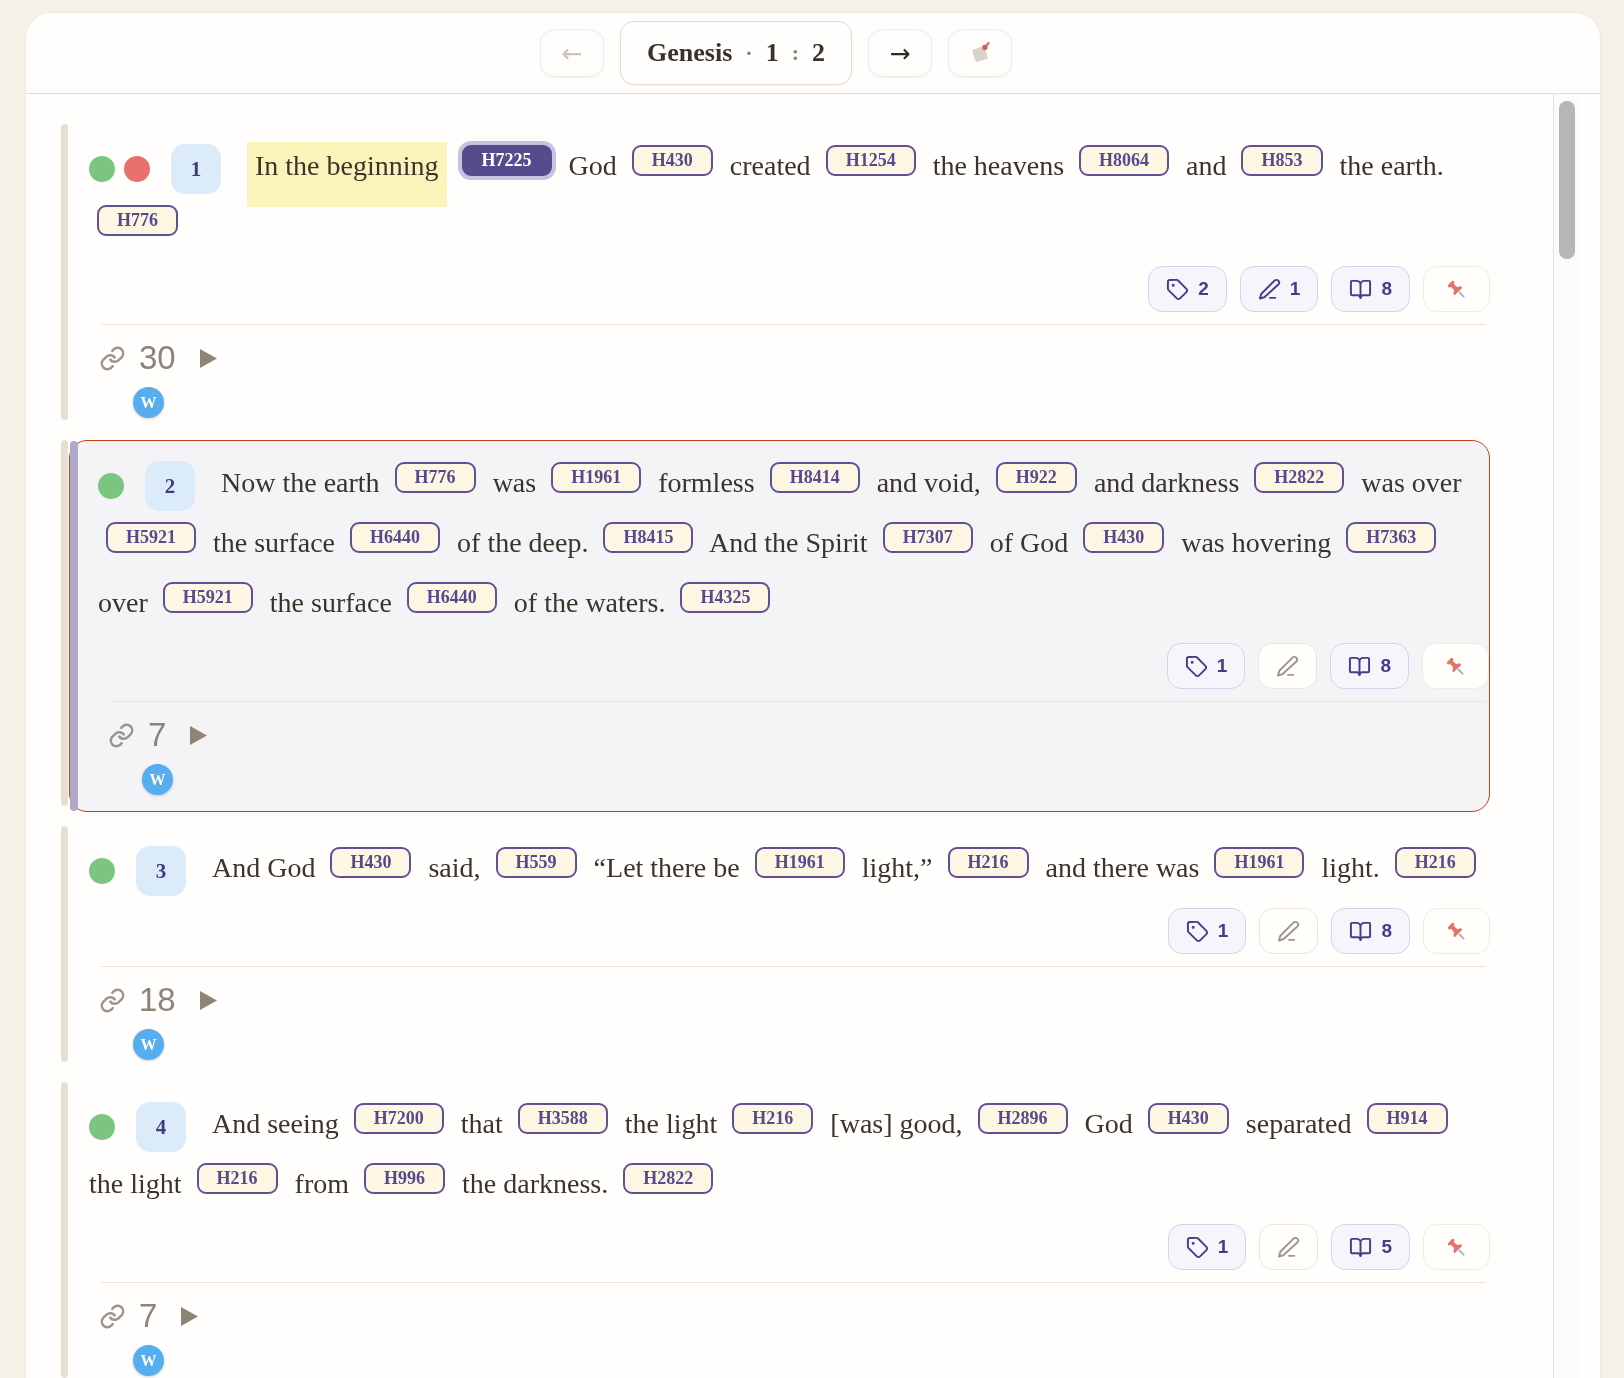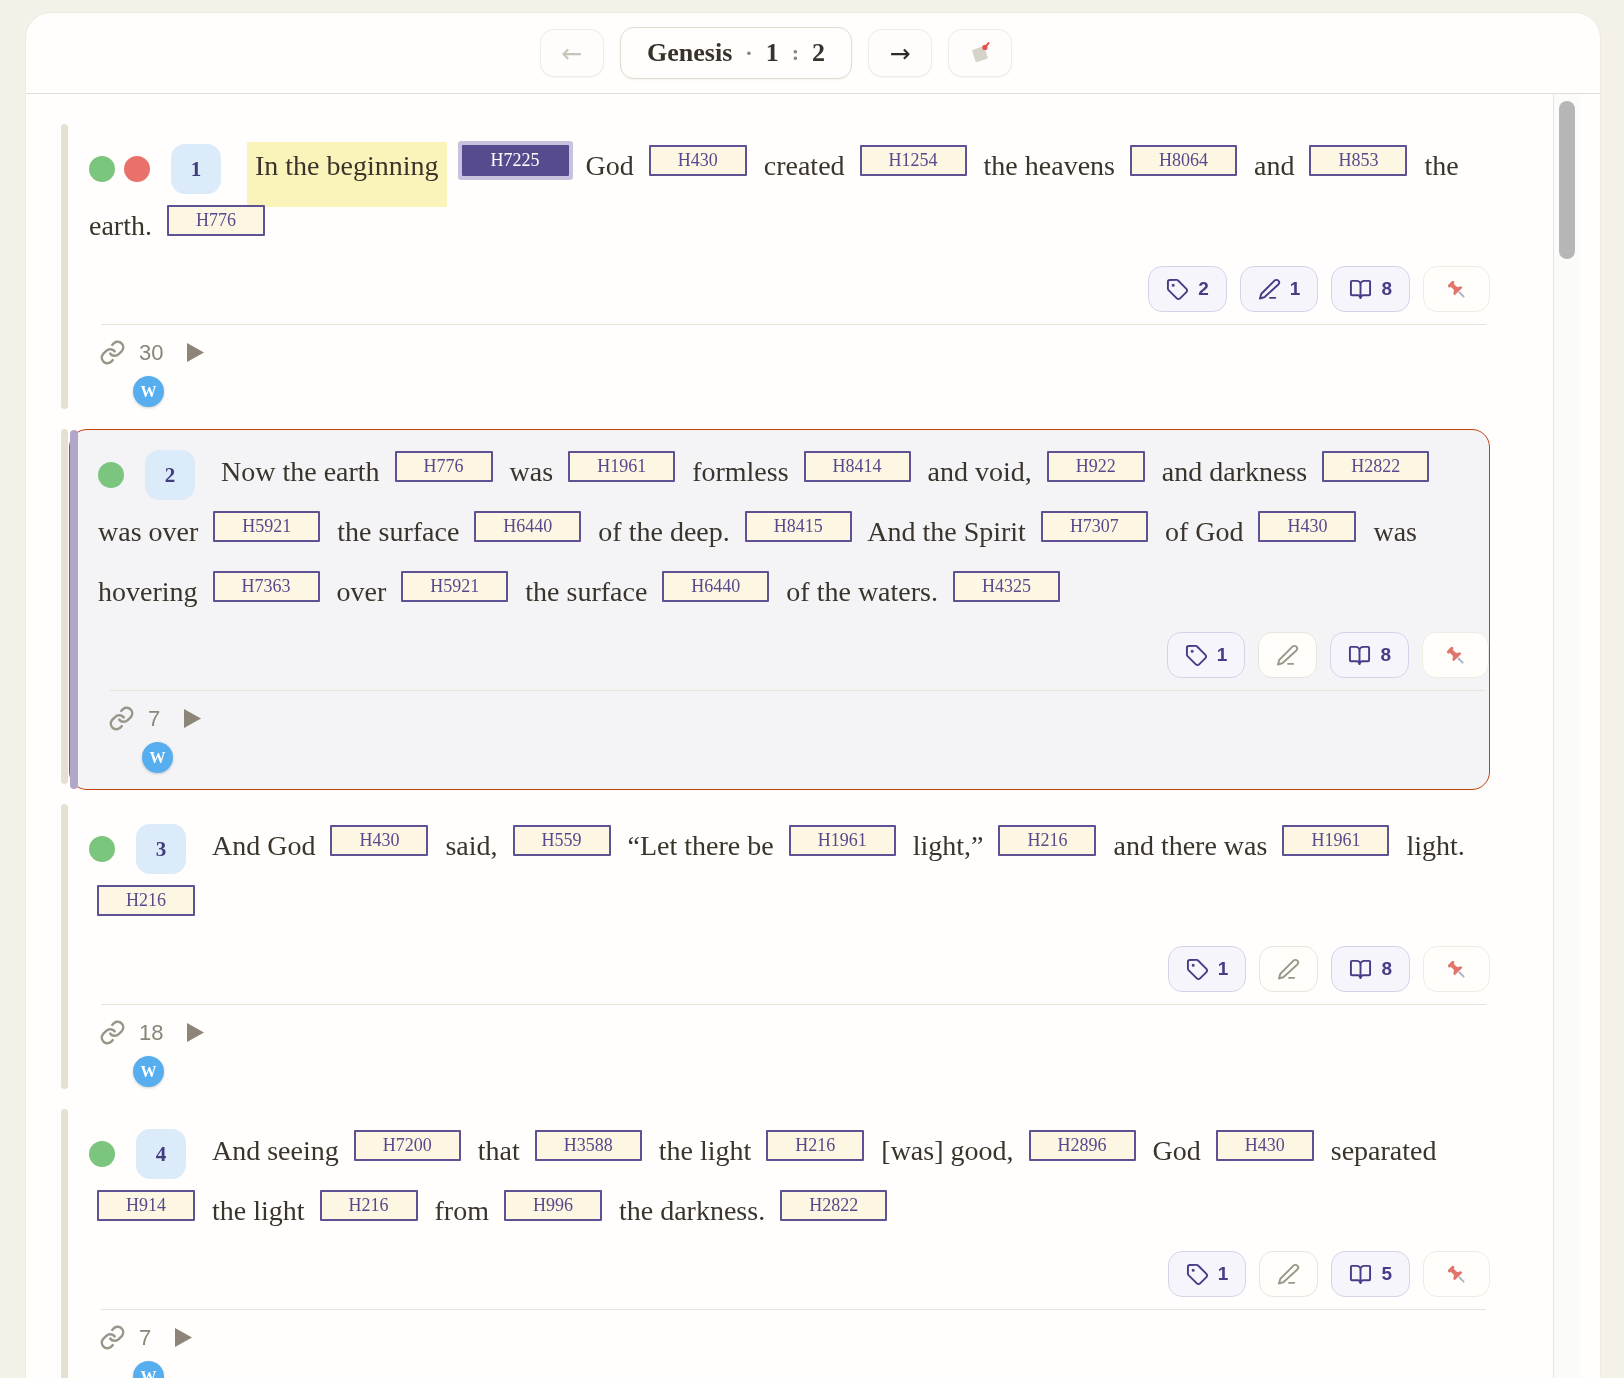--- a/index.html
+++ b/index.html
@@ -21,21 +21,21 @@
   .header-group { display:flex; align-items:center; gap:16px; transform:translateX(-37px); }
   .hbtn {
     height:48px; min-width:64px; border:1px solid #efece4; border-radius:14px;
     background:#fefdfb; box-shadow:0 1px 2px rgba(90,80,60,.06);
     display:flex; align-items:center; justify-content:center;
     font-family:"DejaVu Sans", sans-serif; font-size:25px; cursor:pointer;
   }
   .hbtn.back { color:#c9c3b8; }
   .hbtn.fwd  { color:#2e2a24; }
   .title-box {
-    height:52px; padding:0 26px; border:1px solid #e2dccf; border-radius:14px;
+    height:64px; padding:0 26px; border:1px solid #e2dccf; border-radius:14px;
     background:#fffefc; box-shadow:0 1px 2px rgba(90,80,60,.07);
     display:flex; align-items:center; gap:13px;
     font-weight:bold; font-size:26px; color:#38322a;
   }
   .title-sep { color:#8b8478; font-weight:bold; font-size:22px; }
   
   .content { padding:30px 0 0 35px; }
   .verse-block { position:relative; margin:0 0 14px 0; padding-left:28px; }
   .verse-block::before {
     content:""; position:absolute; left:0; top:0; bottom:6px; width:7px;
@@ -57,42 +57,42 @@
   }
   .dot.green { background:#7cc57f; }
   .dot.red   { background:#e8716c; }
   .chip {
     display:inline-block; width:50px; height:50px; border-radius:14px;
     background:#dcebf9; color:#413c7d; font-weight:bold; font-size:21px;
     text-align:center; line-height:50px; vertical-align:middle; margin:0 26px 0 12px;
   }
   .word.hl { background:#faf4bb; padding:8px 8px 26px 8px; }
   .badge {
-    display:inline-block; font-weight:normal; font-size:18px; line-height:27px;
-    color:#554a8e; background:#fdf6e2; border:2px solid #5e5295; border-radius:1px;
-    padding:0 27px; vertical-align:9px; margin:0 10px 0 8px; cursor:pointer;
+    display:inline-block; font-weight:bold; font-size:18px; line-height:27px;
+    color:#554a8e; background:#fdf6e2; border:2px solid #5e5295; border-radius:9px;
+    padding:0 18px; vertical-align:9px; margin:0 10px 0 8px; cursor:pointer;
   }
   .badge.sel {
     background:#564b8d; color:#ffffff; border-color:#564b8d;
     box-shadow:0 0 0 4px #c9c2df;
   }
   .actions { display:flex; justify-content:flex-end; gap:13px; padding:10px 0 10px 0; }
   .abtn {
     display:flex; align-items:center; gap:9px; height:46px; padding:0 17px;
     border:1.5px solid #d8d2e9; border-radius:14px; background:#f7f5fc;
     color:#473c85; font-family:"Liberation Sans", sans-serif; font-weight:bold;
     font-size:19px; cursor:pointer;
   }
   .abtn svg { width:23px; height:23px; }
   .abtn.muted { border-color:#e9e5dc; background:#fffefb; color:#9d978b; }
   .abtn.pin  { border-color:#efece4; background:#fffefb; padding:0 21px; }
   .divider { height:1px; background:#e9e3d8; margin:2px 4px 0 12px; }
   .linkrow {
     display:flex; align-items:center; gap:13px; padding:14px 0 0 10px;
-    color:#8b8578; font-family:"Liberation Sans", sans-serif; font-size:22px;
+    color:#8b8578; font-family:"Liberation Sans", sans-serif; font-size:33px;
     cursor:pointer; width:fit-content;
   }
   .linkrow svg.chain { width:27px; height:27px; }
   .wrow { padding:10px 0 8px 44px; }
   .wbadge {
     width:31px; height:31px; border-radius:50%; background:#57aeef; color:#fff;
     font-weight:bold; font-size:16px; display:flex; align-items:center;
     justify-content:center; box-shadow:0 1px 3px rgba(0,0,0,.18); cursor:pointer;
   }
   

